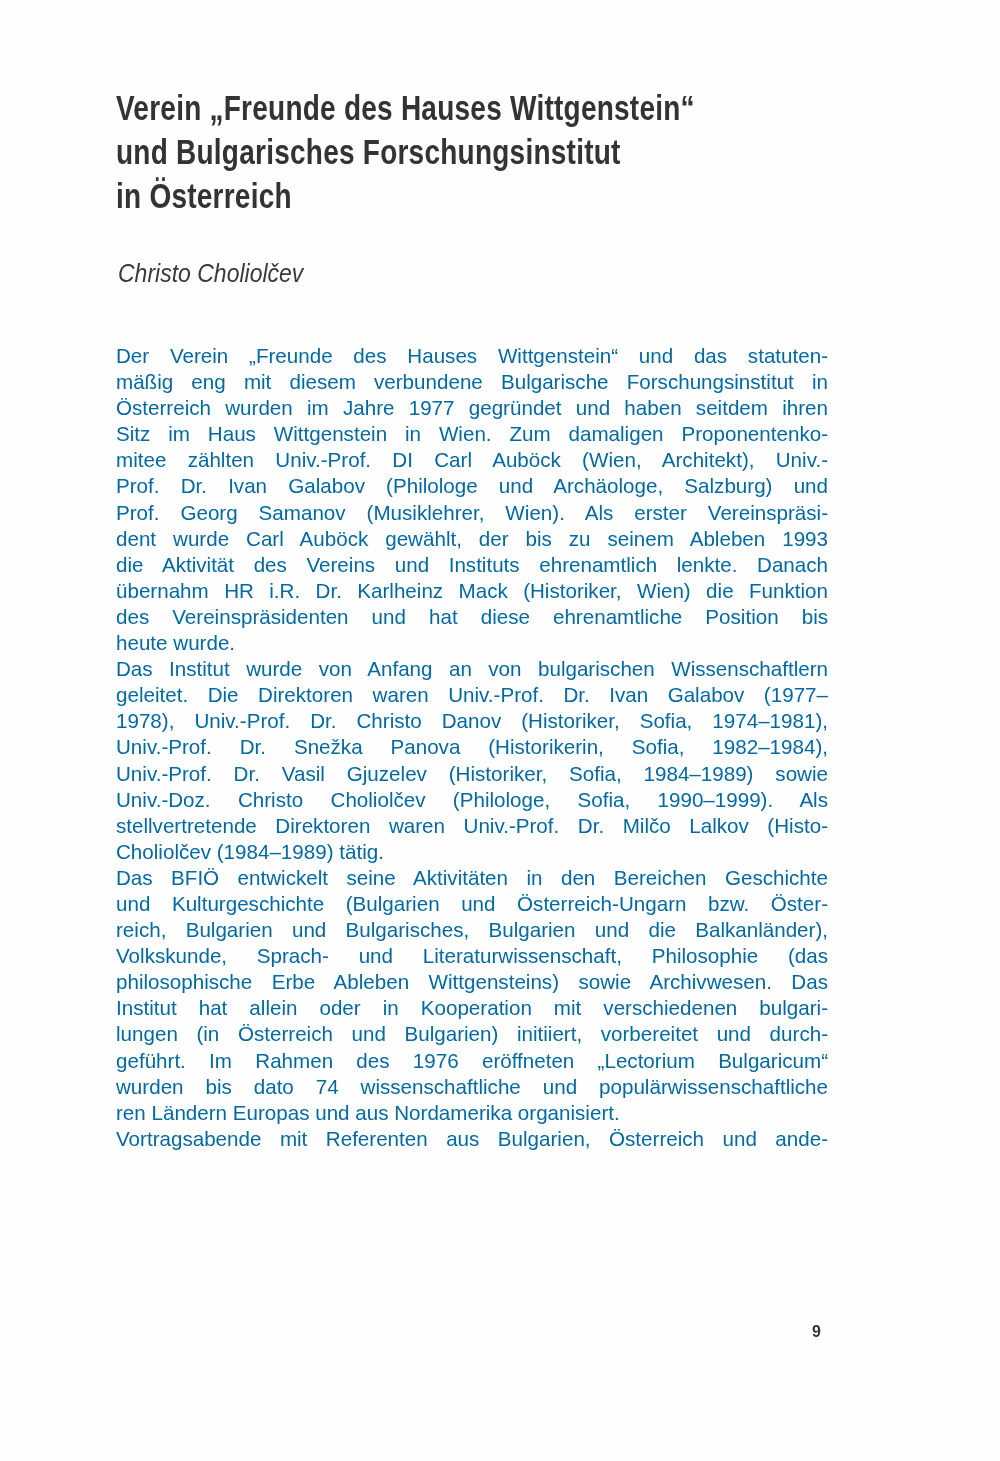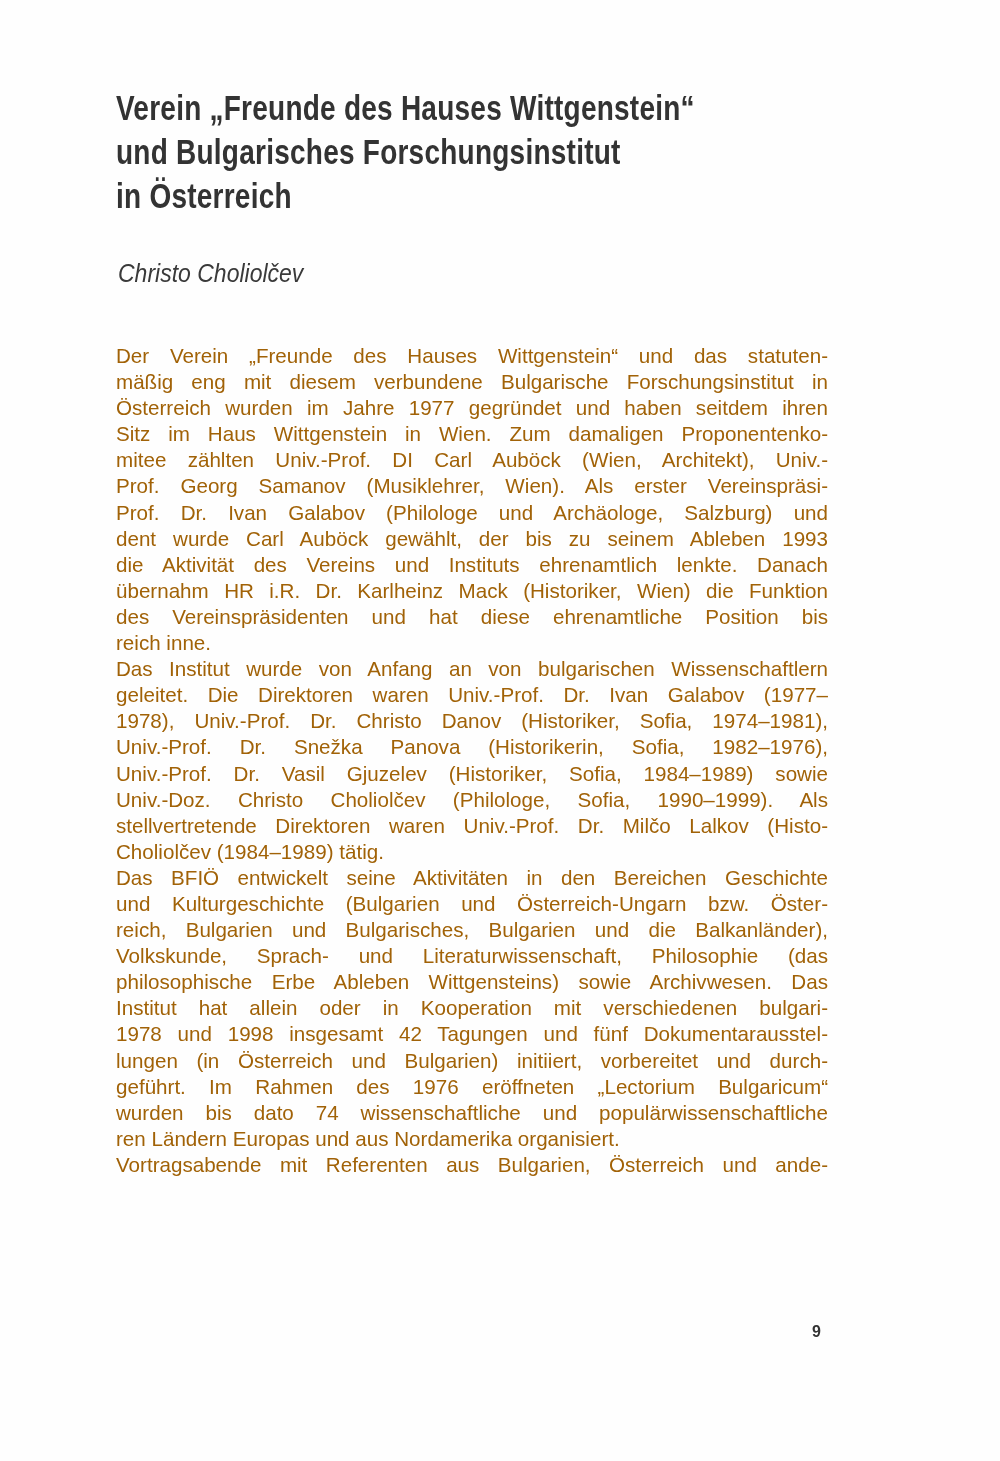--- a/index.html
+++ b/index.html
@@ -51,21 +51,21 @@
       transform-origin: left top;
     }
     .body-text {
       position: absolute;
       left: 116px;
       top: 343px;
       width: 712px;
       font-family: "Liberation Sans", sans-serif;
       font-size: 20.6px;
       line-height: 26.1px;
-      color: #a16207;
+      color: #0369a1;
     }
     .body-text .line {
       display: block;
       white-space: nowrap;
       text-align: justify;
       text-align-last: justify;
       height: 26.1px;
       overflow: visible;
     }
     .body-text .line.last {
@@ -95,48 +95,47 @@
   <p class="author">Christo Choliolčev</p>
 
   <div class="body-text">
 
     <div>
       <span class="line">Der Verein „Freunde des Hauses Wittgenstein“ und das statuten-</span>
       <span class="line">mäßig eng mit diesem verbundene Bulgarische Forschungsinstitut in</span>
       <span class="line">Österreich wurden im Jahre 1977 gegründet und haben seitdem ihren</span>
       <span class="line">Sitz im Haus Wittgenstein in Wien. Zum damaligen Proponentenko-</span>
       <span class="line">mitee zählten Univ.-Prof. DI Carl Auböck (Wien, Architekt), Univ.-</span>
+      <span class="line">Prof. Dr. Ivan Galabov (Philologe und Archäologe, Salzburg) und</span>
       <span class="line">Prof. Georg Samanov (Musiklehrer, Wien). Als erster Vereinspräsi-</span>
-      <span class="line">Prof. Dr. Ivan Galabov (Philologe und Archäologe, Salzburg) und</span>
       <span class="line">dent wurde Carl Auböck gewählt, der bis zu seinem Ableben 1993</span>
       <span class="line">die Aktivität des Vereins und Instituts ehrenamtlich lenkte. Danach</span>
       <span class="line">übernahm HR i.R. Dr. Karlheinz Mack (Historiker, Wien) die Funktion</span>
       <span class="line">des Vereinspräsidenten und hat diese ehrenamtliche Position bis</span>
-      <span class="line last">reich inne.</span>
+      <span class="line last">heute wurde.</span>
     </div>
 
     <div>
       <span class="line">Das Institut wurde von Anfang an von bulgarischen Wissenschaftlern</span>
       <span class="line">geleitet. Die Direktoren waren Univ.-Prof. Dr. Ivan Galabov (1977–</span>
       <span class="line">1978), Univ.-Prof. Dr. Christo Danov (Historiker, Sofia, 1974–1981),</span>
-      <span class="line">Univ.-Prof. Dr. Snežka Panova (Historikerin, Sofia, 1982–1976),</span>
+      <span class="line">Univ.-Prof. Dr. Snežka Panova (Historikerin, Sofia, 1982–1984),</span>
       <span class="line">Univ.-Prof. Dr. Vasil Gjuzelev (Historiker, Sofia, 1984–1989) sowie</span>
       <span class="line">Univ.-Doz. Christo Choliolčev (Philologe, Sofia, 1990–1999). Als</span>
       <span class="line">stellvertretende Direktoren waren Univ.-Prof. Dr. Milčo Lalkov (Histo-</span>
       <span class="line last">Choliolčev (1984–1989) tätig.</span>
     </div>
 
     <div>
       <span class="line">Das BFIÖ entwickelt seine Aktivitäten in den Bereichen Geschichte</span>
       <span class="line">und Kulturgeschichte (Bulgarien und Österreich-Ungarn bzw. Öster-</span>
       <span class="line">reich, Bulgarien und Bulgarisches, Bulgarien und die Balkanländer),</span>
       <span class="line">Volkskunde, Sprach- und Literaturwissenschaft, Philosophie (das</span>
       <span class="line">philosophische Erbe Ableben Wittgensteins) sowie Archivwesen. Das</span>
       <span class="line">Institut hat allein oder in Kooperation mit verschiedenen bulgari-</span>
-      <span class="line">1978 und 1998 insgesamt 42 Tagungen und fünf Dokumentarausstel-</span>
       <span class="line">lungen (in Österreich und Bulgarien) initiiert, vorbereitet und durch-</span>
       <span class="line">geführt. Im Rahmen des 1976 eröffneten „Lectorium Bulgaricum“</span>
       <span class="line">wurden bis dato 74 wissenschaftliche und populärwissenschaftliche</span>
       <span class="line last">ren Ländern Europas und aus Nordamerika organisiert.</span>
       <span class="line">Vortragsabende mit Referenten aus Bulgarien, Österreich und ande-</span>
     </div>
   </div>
 
   <div class="page-number">9</div>
 </div>

